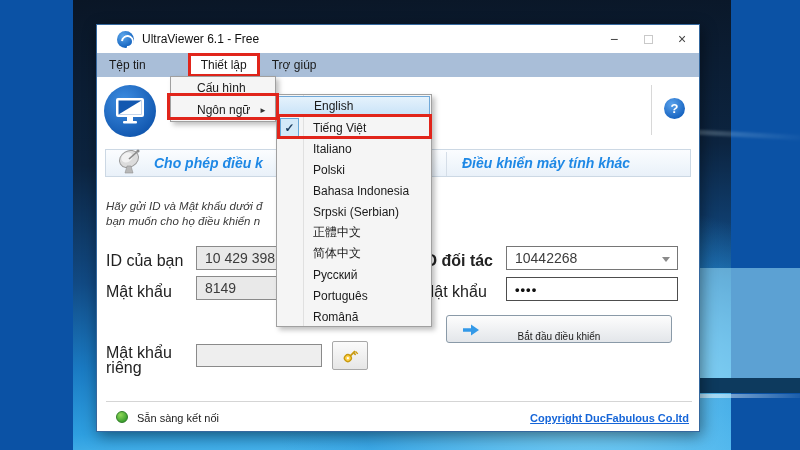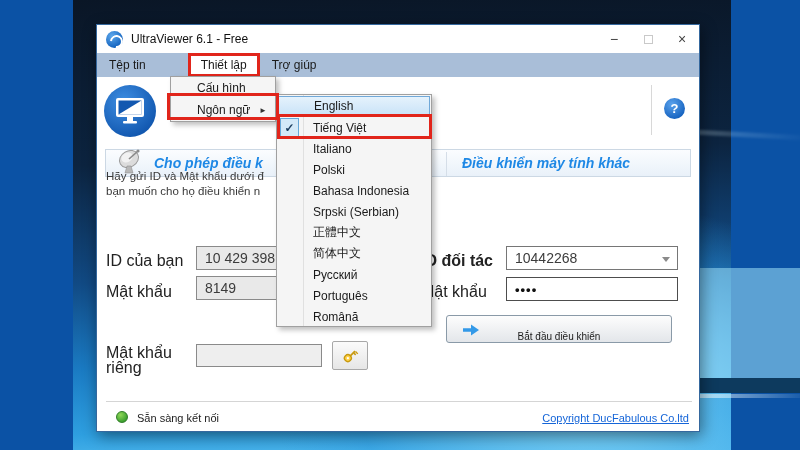--- a/index.html
+++ b/index.html
@@ -18,21 +18,21 @@
   .band-light { position:absolute; left:560px; top:268px; width:171px; height:112px; background:rgba(160,225,250,.55); }
   .band-dark  { position:absolute; left:560px; top:378px; width:171px; height:15px; background:#0d3a5e; }
   .beam2 { position:absolute; left:420px; top:394px; width:320px; height:4px;
     background:linear-gradient(90deg, rgba(255,255,255,0), rgba(240,252,255,.9), rgba(255,255,255,0)); filter:blur(.5px); }
 
   
   .win { position:absolute; left:96px; top:24px; width:604px; height:408px; background:#fff;
     border:1px solid #35689e; box-shadow:2px 4px 14px rgba(0,0,0,.45); }
 
   .titlebar { position:absolute; left:0; top:0; width:100%; height:28px; background:#fff;
-    display:flex; align-items:center; padding-left:9px; }
+    display:flex; align-items:center; padding-left:20px; }
   .app-icon { width:17px; height:17px; border-radius:50%;
     background:radial-gradient(circle at 35% 30%, #5ea8ec, #1565c0 70%); position:relative; flex:0 0 auto; }
   .app-icon::after { content:""; position:absolute; left:4px; top:4px; width:9px; height:9px;
     border:2px solid #fff; border-radius:50%; border-left-color:transparent; transform:rotate(-40deg); }
   .title-text { font-size:12px; color:#111; margin-left:8px; }
   .win-controls { position:absolute; right:0; top:0; height:28px; display:flex; }
   .wc { width:34px; height:28px; display:flex; align-items:center; justify-content:center;
     font-size:14px; color:#444; }
   .wc-max-box { width:9px; height:9px; border:1px solid #c9c9c9; }
 
@@ -52,21 +52,21 @@
 
   .section-bar { position:absolute; left:8px; top:124px; width:586px; height:28px;
     background:linear-gradient(#fbfdff, #e9f1f9); border:1px solid #ccd8e4;
     display:flex; align-items:center;font-style:italic; }
   .section-divider { position:absolute; left:340px; top:2px; width:1px; height:24px; background:#d5dee8; }
   .hdr-left { position:absolute; left:48px; top:5px; font-size:14px; font-weight:bold; color:#1e88e5; white-space:nowrap; }
   .hdr-right { position:absolute; left:356px; top:5px; font-size:14px; font-weight:bold; color:#1e88e5; white-space:nowrap; }
   .dish-icon { position:absolute; left:8px; top:-4px; }
 
   .desc { position:absolute; font-size:11.5px; color:#3a3a3a; line-height:15px; white-space:nowrap; }
-  .desc-left { left:9px; top:144px; }
+  .desc-left { left:9px; top:174px;font-style:italic; }
   .desc-right { left:337px; top:159px; }
 
   .flabel { position:absolute; font-size:16px; color:#222; white-space:nowrap; }
   .fbold { font-weight:bold; }
   .finput { position:absolute; height:24px; border:1px solid #8a8a8a; background:#e9e9e9;
     font-size:14px; color:#3c3c3c; display:flex; align-items:center; padding-left:8px; }
   .finput.white { background:#fff; border-color:#767676; }
   .finput.focus { border-color:#4d4d4d; }
   .combo-arrow { position:absolute; right:7px; top:10px; width:0; height:0;
     border-left:4px solid transparent; border-right:4px solid transparent; border-top:5px solid #8a8a8a; }
@@ -78,21 +78,21 @@
   .btn-arrow { position:absolute; left:16px; top:8px; }
 
   .key-btn { position:absolute; left:235px; top:316px; width:36px; height:29px;
     background:linear-gradient(#fbfbfb, #e6e6e6); border:1px solid #a8a8a8; border-radius:2px;
     display:flex; align-items:center; justify-content:center; }
 
   .status-sep { position:absolute; left:1px; top:376px; width:586px; height:1px; background:#d5d5d5; margin:0 8px; }
   .status-dot { position:absolute; left:19px; top:386px; width:12px; height:12px; border-radius:50%;
     background:radial-gradient(circle at 35% 30%, #8fd858, #3a9e2f 75%); border:1px solid #2f7d26; }
   .status-text { position:absolute; left:40px; top:387px; font-size:11px; color:#222; }
-  .copyright { position:absolute; right:10px; top:387px; font-size:11px; color:#1565d8; text-decoration:underline; }
+  .copyright { position:absolute; right:10px; top:387px; font-size:11px; color:#1565d8; text-decoration:underline;font-weight:bold; }
 
   
   .dropdown { position:absolute; left:170px; top:76px; width:106px; height:46px; background:#f5f5f5;
     border:1px solid #a0a0a0; box-shadow:3px 3px 5px rgba(0,0,0,.25); z-index:10; }
   .dd-item { height:22px; display:flex; align-items:center; padding-left:26px; font-size:12px; color:#1a1a1a; }
   .dd-item .sub-arrow { margin-left:auto; margin-right:8px; font-size:8px; color:#333; }
 
   .submenu { position:absolute; left:276px; top:94px; width:156px; height:233px; background:#f5f5f5;
     border:1px solid #a0a0a0; box-shadow:3px 3px 5px rgba(0,0,0,.25); z-index:11; }
   .submenu::before { content:""; position:absolute; left:26px; top:0; width:1px; height:100%; background:#e0e0e0; }

